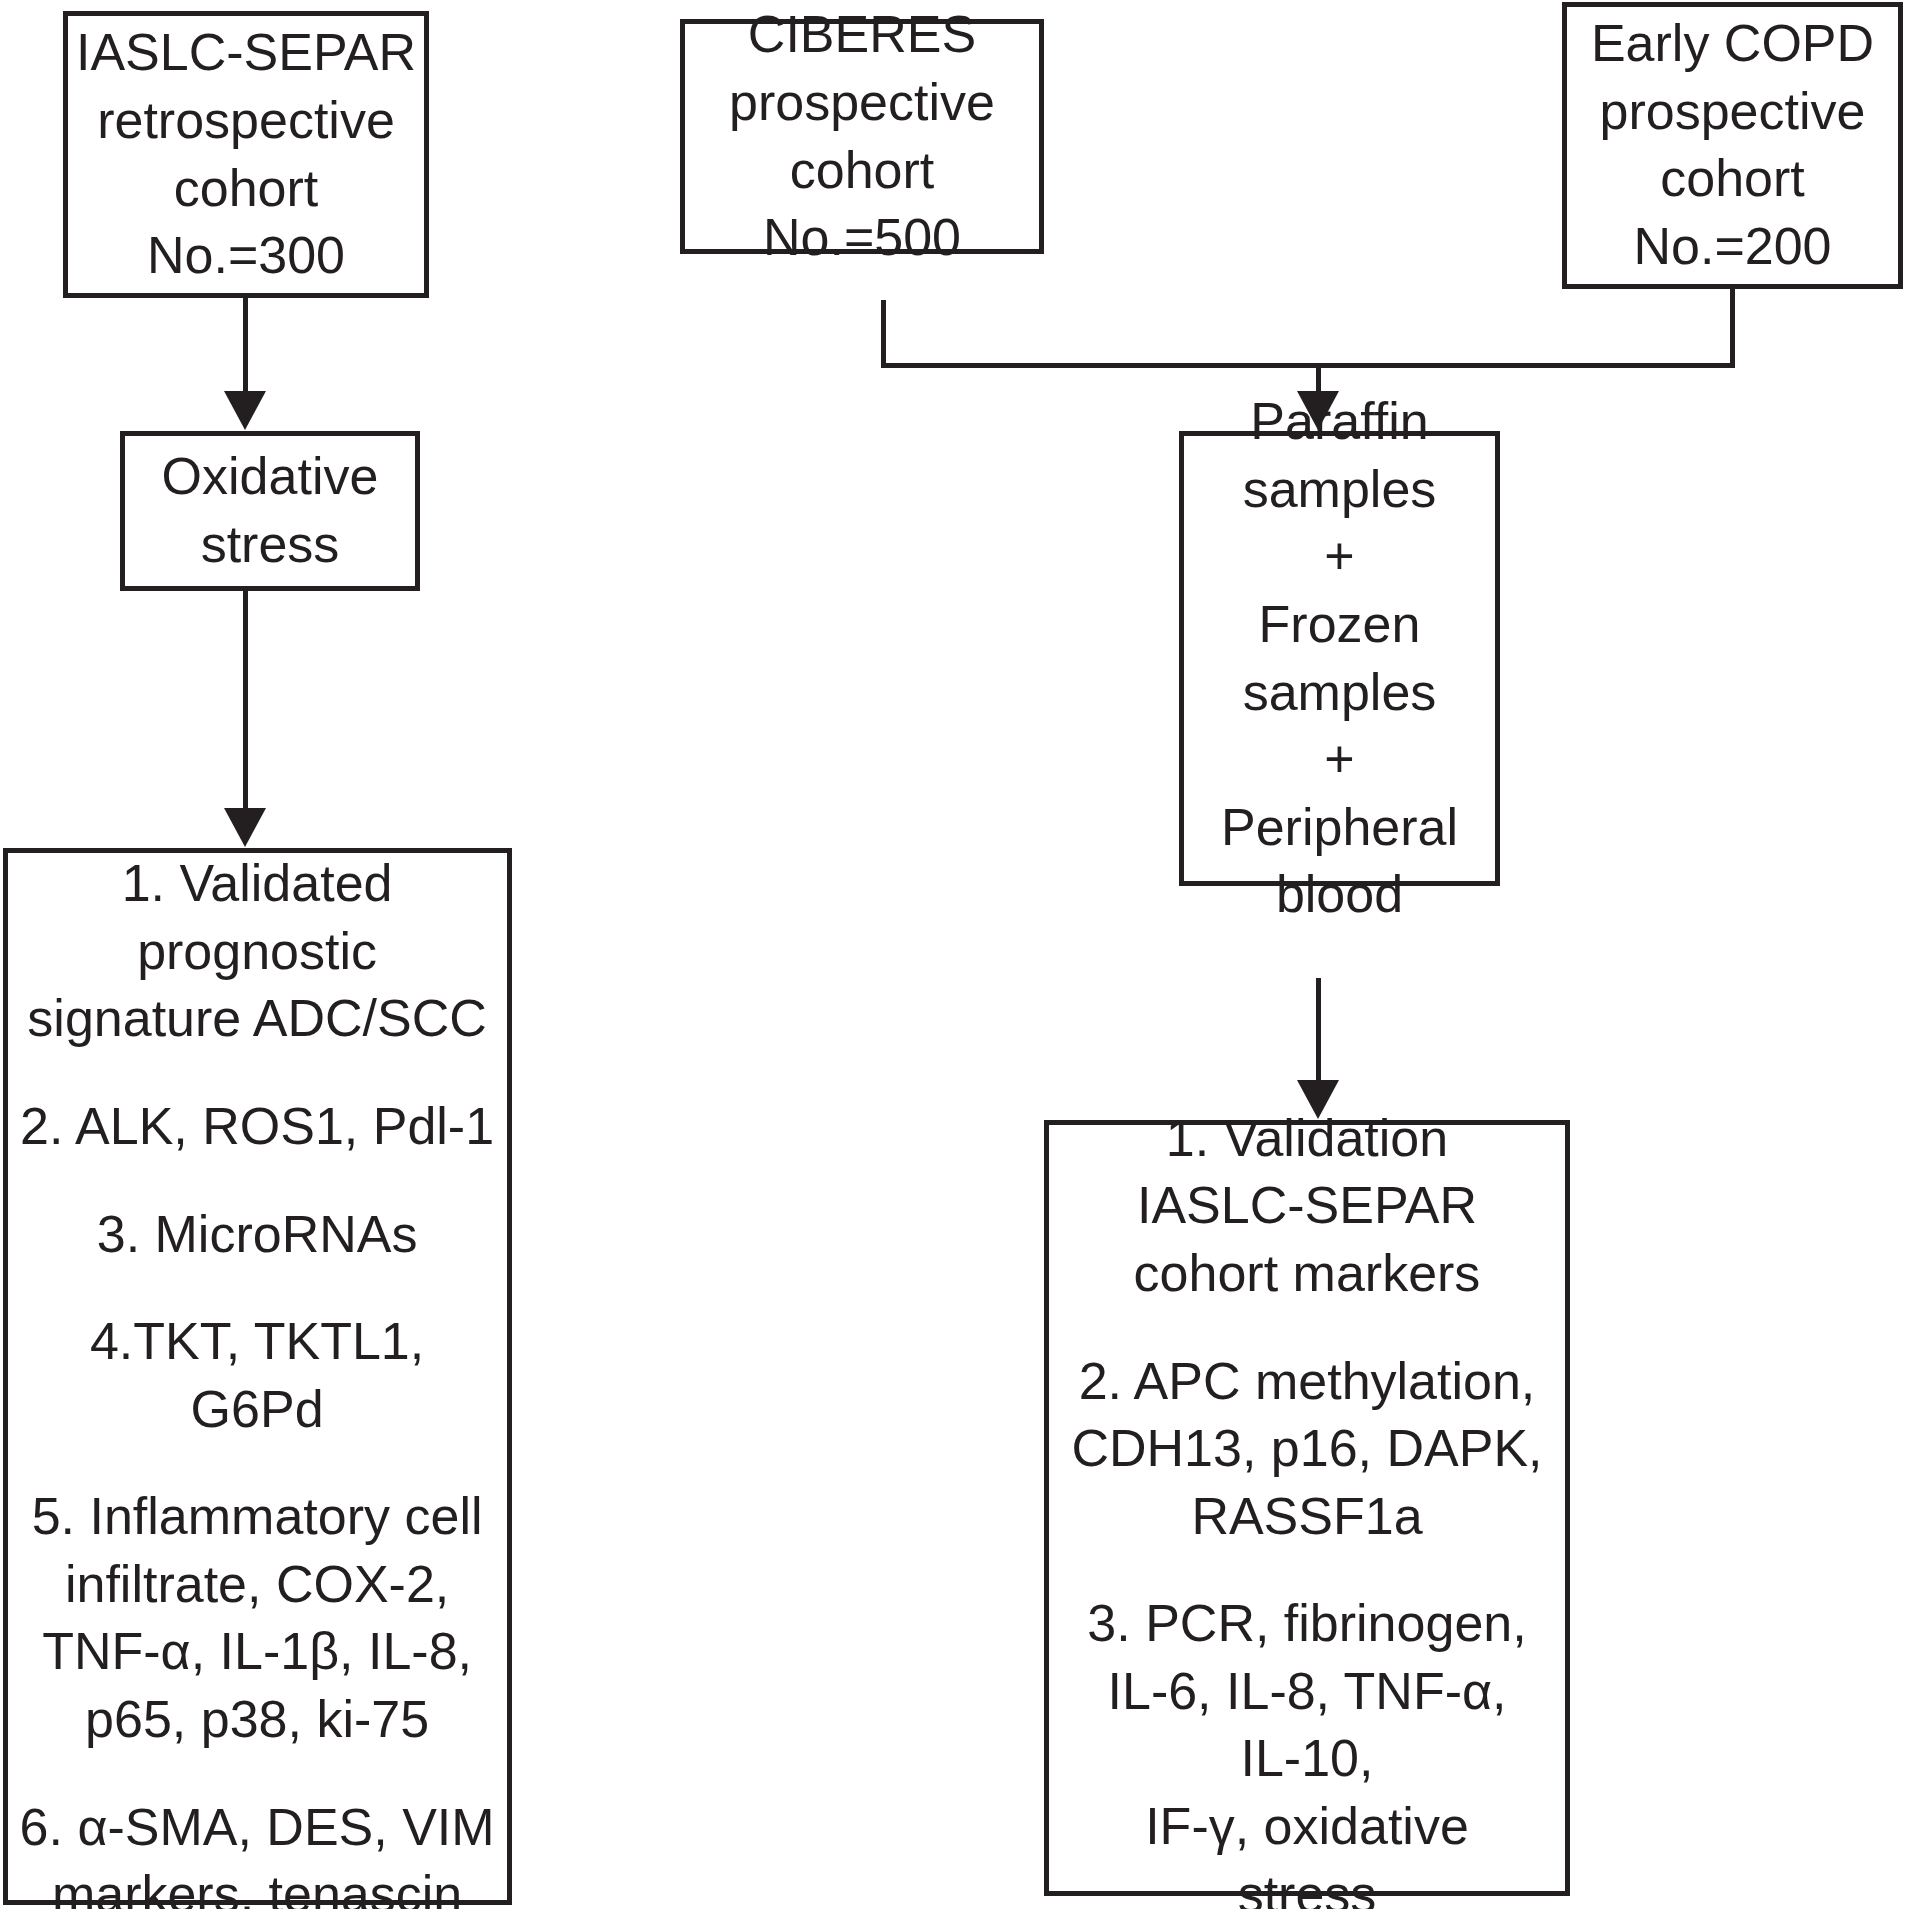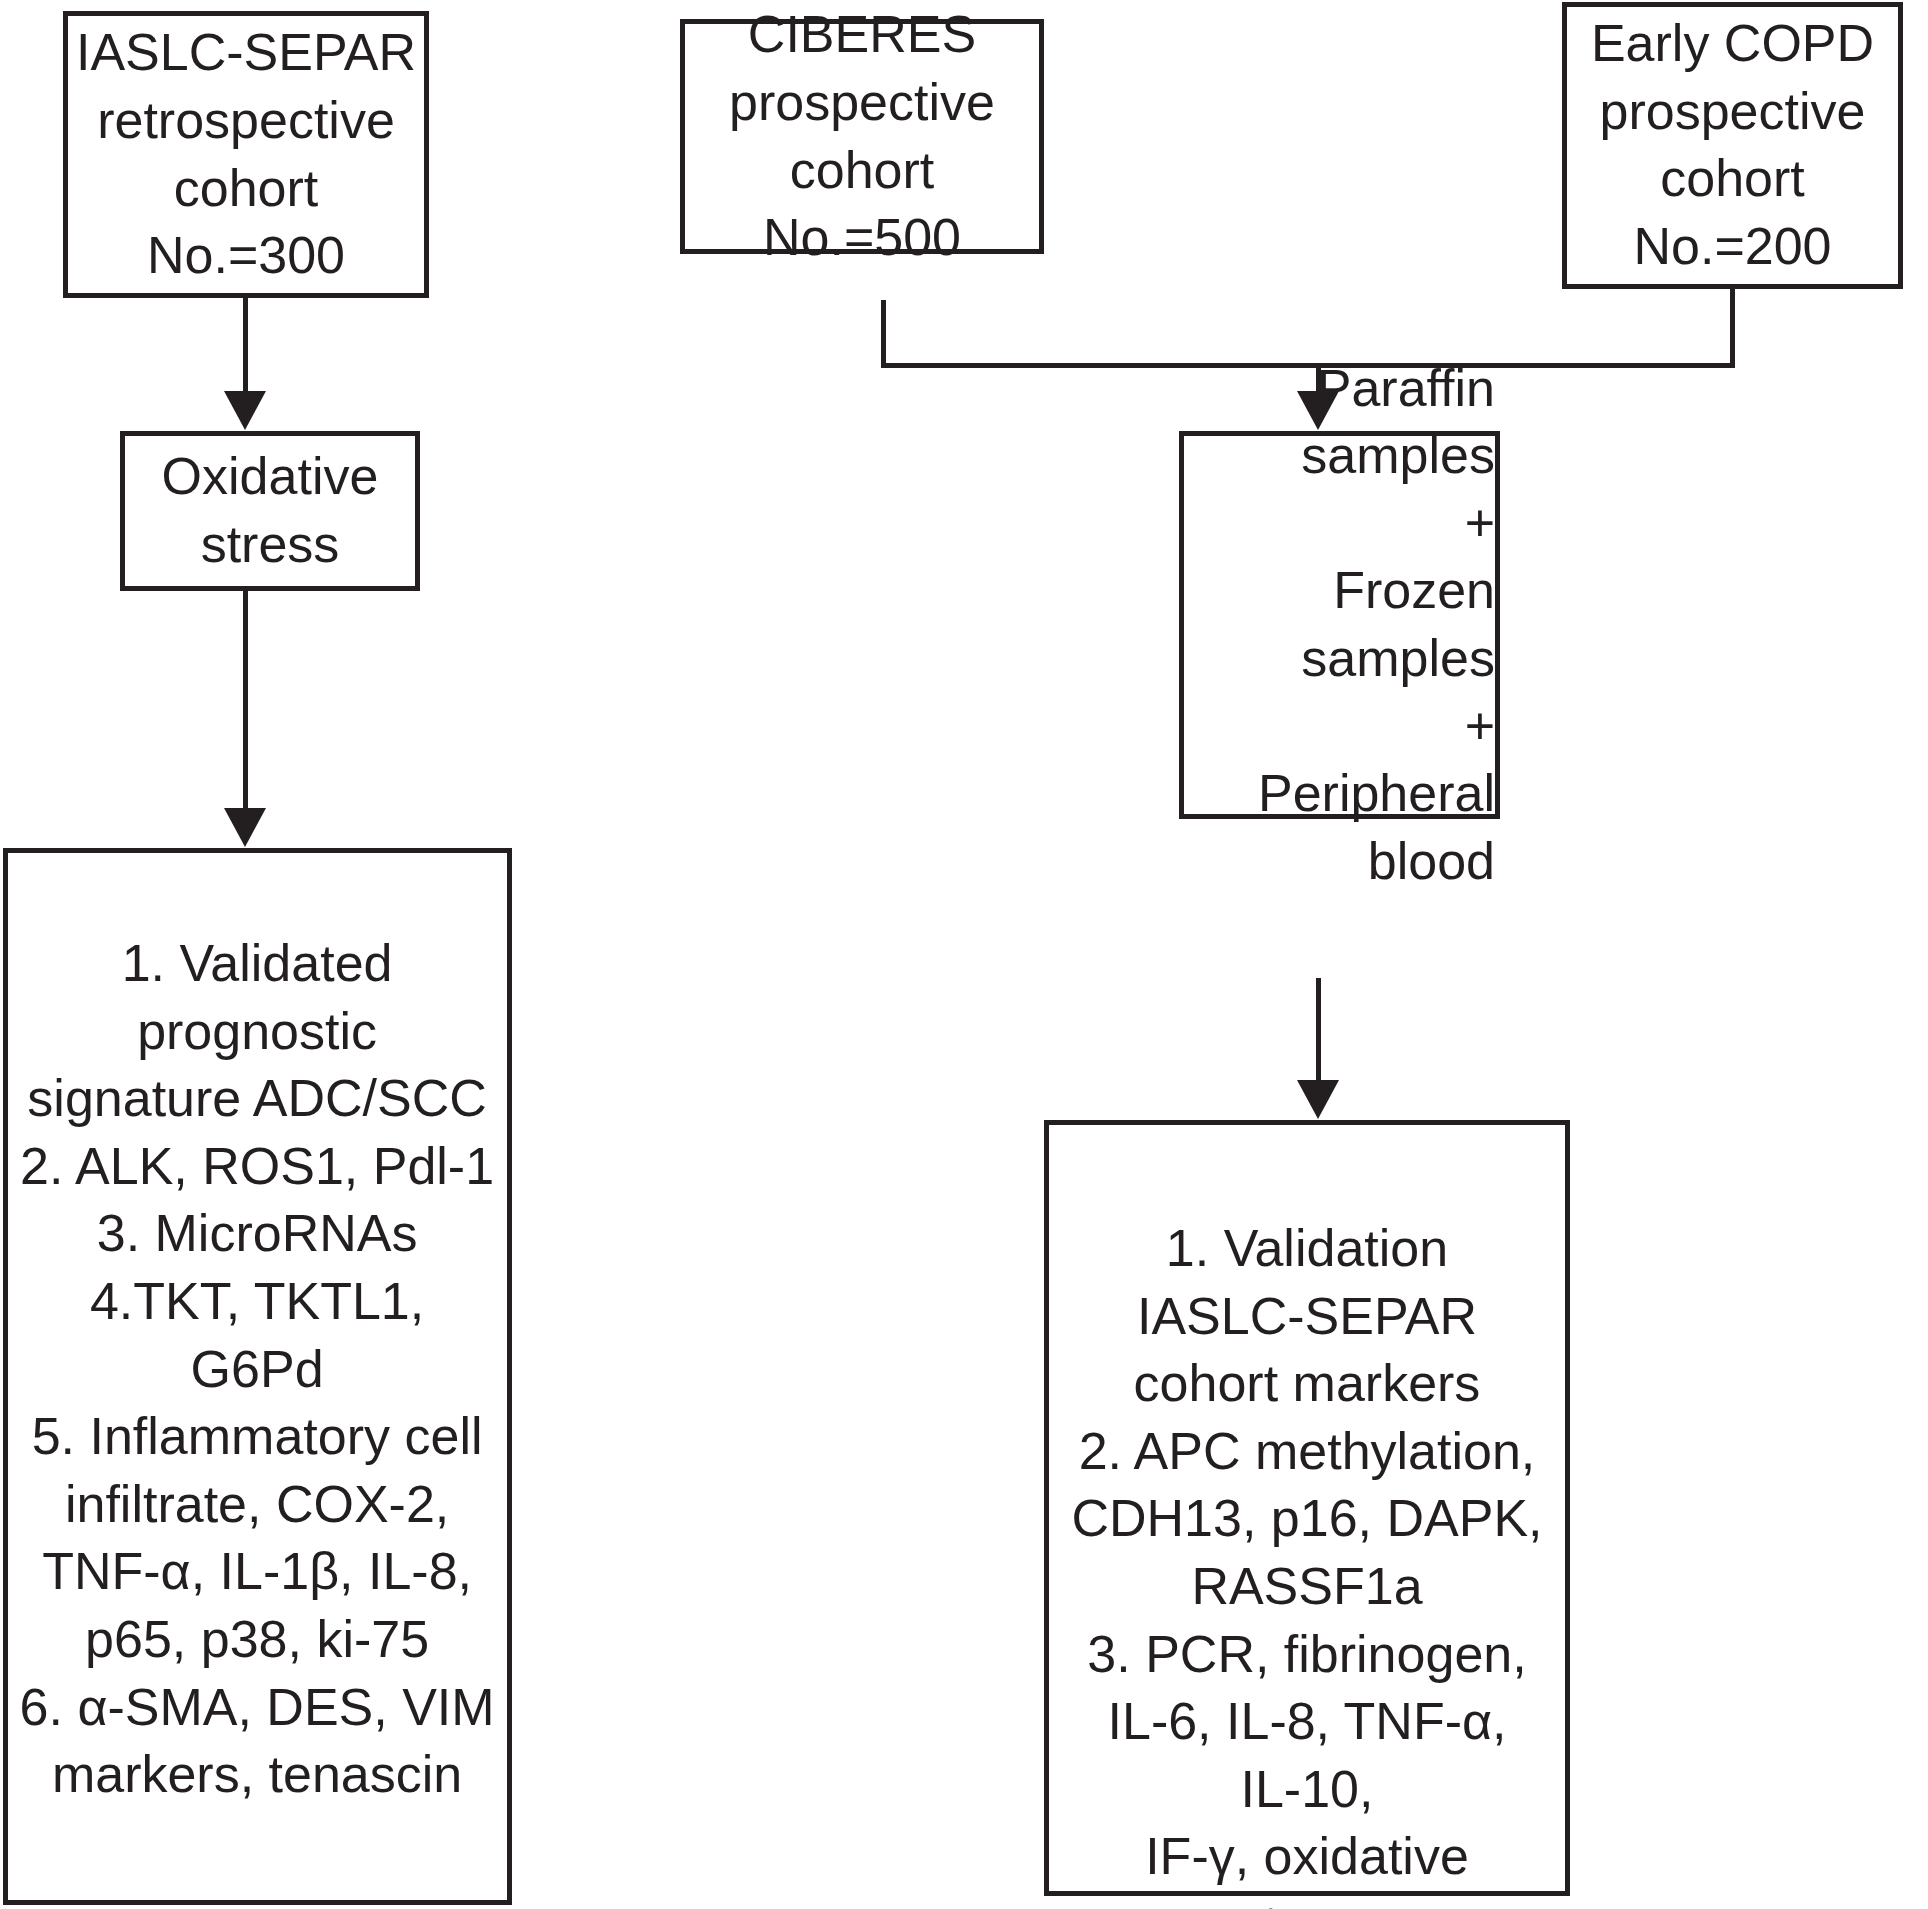--- a/index.html
+++ b/index.html
@@ -22,31 +22,31 @@
     display: flex;
     flex-direction: column;
     align-items: center;
     justify-content: center;
     text-align: center;
     font-size: 52px;
     line-height: 1.3;
     color: var(--ink);
   }
 
-  .list-box { justify-content: flex-start; }
+  .list-box { justify-content: center; gap: 40px; }
 
   .tline { width: 100%; }
 
   
   #box-iaslc      { left: 63px;   top: 11px;   width: 366px; height: 287px; }
   #box-ciberes    { left: 680px;  top: 11px;   width: 364px; height: 235px; margin-top: 8px; }
   #box-copd       { left: 1562px; top: 1.7px;    width: 341px; height: 287px; }
   #box-oxidative  { left: 96px;  top: 431px;  width: 300px; height: 160px; margin-left: 24px; }
   #box-left-list  { left: 2.6px;    top: 848px;  width: 509px; height: 1057px; padding: 77px 10.3px 51px; }
-  #box-paraffin   { left: 1179px; top: 431px;  width: 321px; height: 388px; text-align: right; }
+  #box-paraffin   { left: 1179px; top: 431px;  width: 321px; height: 455px; }
   #box-validation { left: 1044px; top: 1120px; width: 526px; height: 776px; padding: 90px 21px 73px; }
 
   
   .vline, .hline {
     position: absolute;
     background: var(--ink);
   }
   .vline { width: 5.1px; }
   .hline { height: 5.1px; }
 

